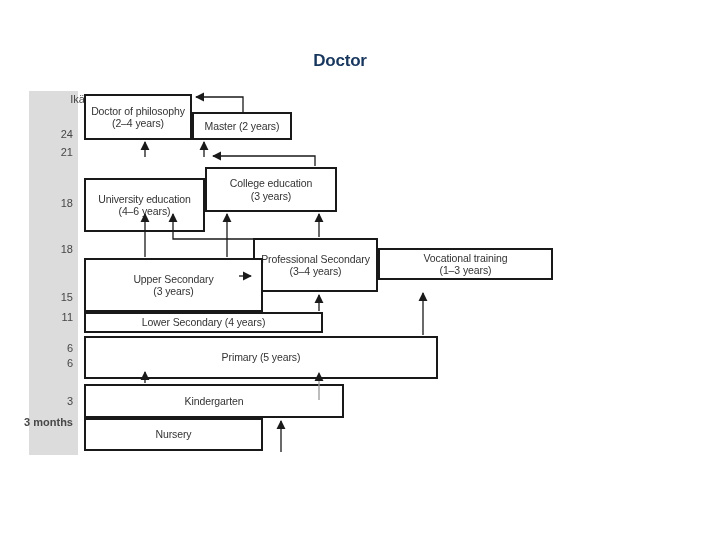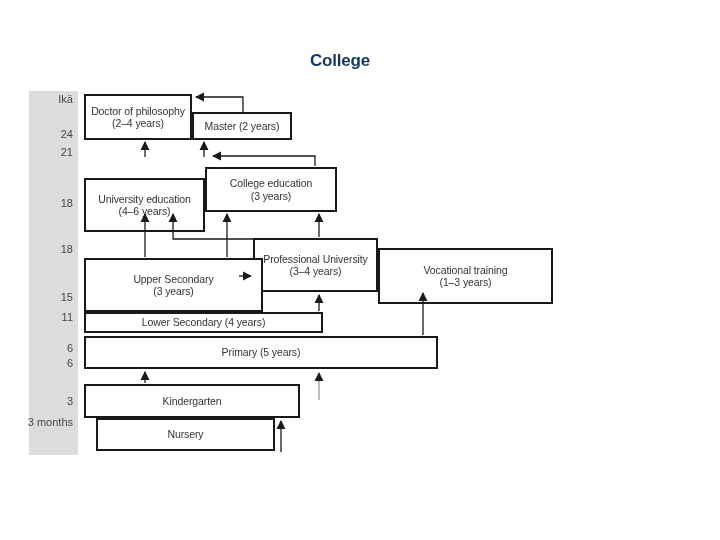--- a/index.html
+++ b/index.html
@@ -28,76 +28,76 @@
   #arrows{position:absolute;left:0;top:0;width:720px;height:540px;z-index:3;pointer-events:none;}
   #caption{
     position:absolute;left:60px;top:480px;font-size:9.5px;font-weight:600;color:#1a1a1a;
   }
 </style>
 </head>
 <body>
 
 <div id="stage">
 
-  <div id="title">College</div>
+  <div id="title">Doctor</div>
 
   <div id="age-band"></div>
-  <span class="age" style="top:91px;">Ikä</span>
+  <span class="age" style="top:91px;margin-left:12px;">Ikä</span>
   <span class="age" style="top:126px;">24</span>
   <span class="age" style="top:144px;">21</span>
   <span class="age" style="top:195px;">18</span>
   <span class="age" style="top:241px;">18</span>
   <span class="age" style="top:289px;">15</span>
   <span class="age" style="top:309px;">11</span>
   <span class="age" style="top:340px;">6</span>
   <span class="age" style="top:355px;">6</span>
   <span class="age" style="top:393px;">3</span>
-  <span class="age" style="top:414px;">3 months</span>
+  <span class="age" style="top:414px;font-weight:bold;">3 months</span>
 
   <div class="box" style="left:84px;top:94px;width:108px;height:46px;">
     <span>Doctor of philosophy</span>
     <span>(2–4 years)</span>
   </div>
   <div class="box" style="left:192px;top:112px;width:100px;height:28px;">
     <span>Master (2 years)</span>
     <span></span>
   </div>
   <div class="box" style="left:84px;top:158px;width:121px;height:54px;margin-top:20px;">
     <span>University education</span>
     <span>(4–6 years)</span>
   </div>
   <div class="box" style="left:205px;top:167px;width:132px;height:45px;">
     <span>College education</span>
     <span>(3 years)</span>
   </div>
   <div class="box" style="left:253px;top:238px;width:125px;height:54px;">
-    <span>Professional University</span>
+    <span>Professional Secondary</span>
     <span>(3–4 years)</span>
   </div>
-  <div class="box" style="left:378px;top:248px;width:175px;height:56px;">
+  <div class="box" style="left:378px;top:248px;width:175px;height:32px;">
     <span>Vocational training</span>
     <span>(1–3 years)</span>
   </div>
   <div class="box" style="left:84px;top:258px;width:179px;height:54px;">
     <span>Upper Secondary</span>
     <span>(3 years)</span>
   </div>
   <div class="box" style="left:84px;top:312px;width:239px;height:21px;">
     <span>Lower Secondary (4 years)</span>
     <span></span>
   </div>
-  <div class="box" style="left:84px;top:336px;width:354px;height:33px;justify-content:center;">
+  <div class="box" style="left:84px;top:336px;width:354px;height:43px;justify-content:center;">
     <span>Primary (5 years)</span>
     <span></span>
   </div>
-  <div class="box" style="left:84px;top:384px;width:216px;height:34px;">
+  <div class="box" style="left:84px;top:384px;width:260px;height:34px;">
     <span>Kindergarten</span>
     <span></span>
   </div>
-  <div class="box" style="left:96px;top:418px;width:179px;height:33px;">
+  <div class="box" style="left:84px;top:418px;width:179px;height:33px;">
     <span>Nursery</span>
     <span></span>
   </div>
 
   <svg id="arrows" viewBox="0 0 720 540" xmlns="http://www.w3.org/2000/svg">
     <defs>
       <marker id="ah" viewBox="0 0 10 10" refX="9" refY="5" markerWidth="7" markerHeight="7" orient="auto-start-reverse">
         <path d="M0,0 L10,5 L0,10 z" fill="#1a1a1a"></path>
       </marker>
     </defs>

